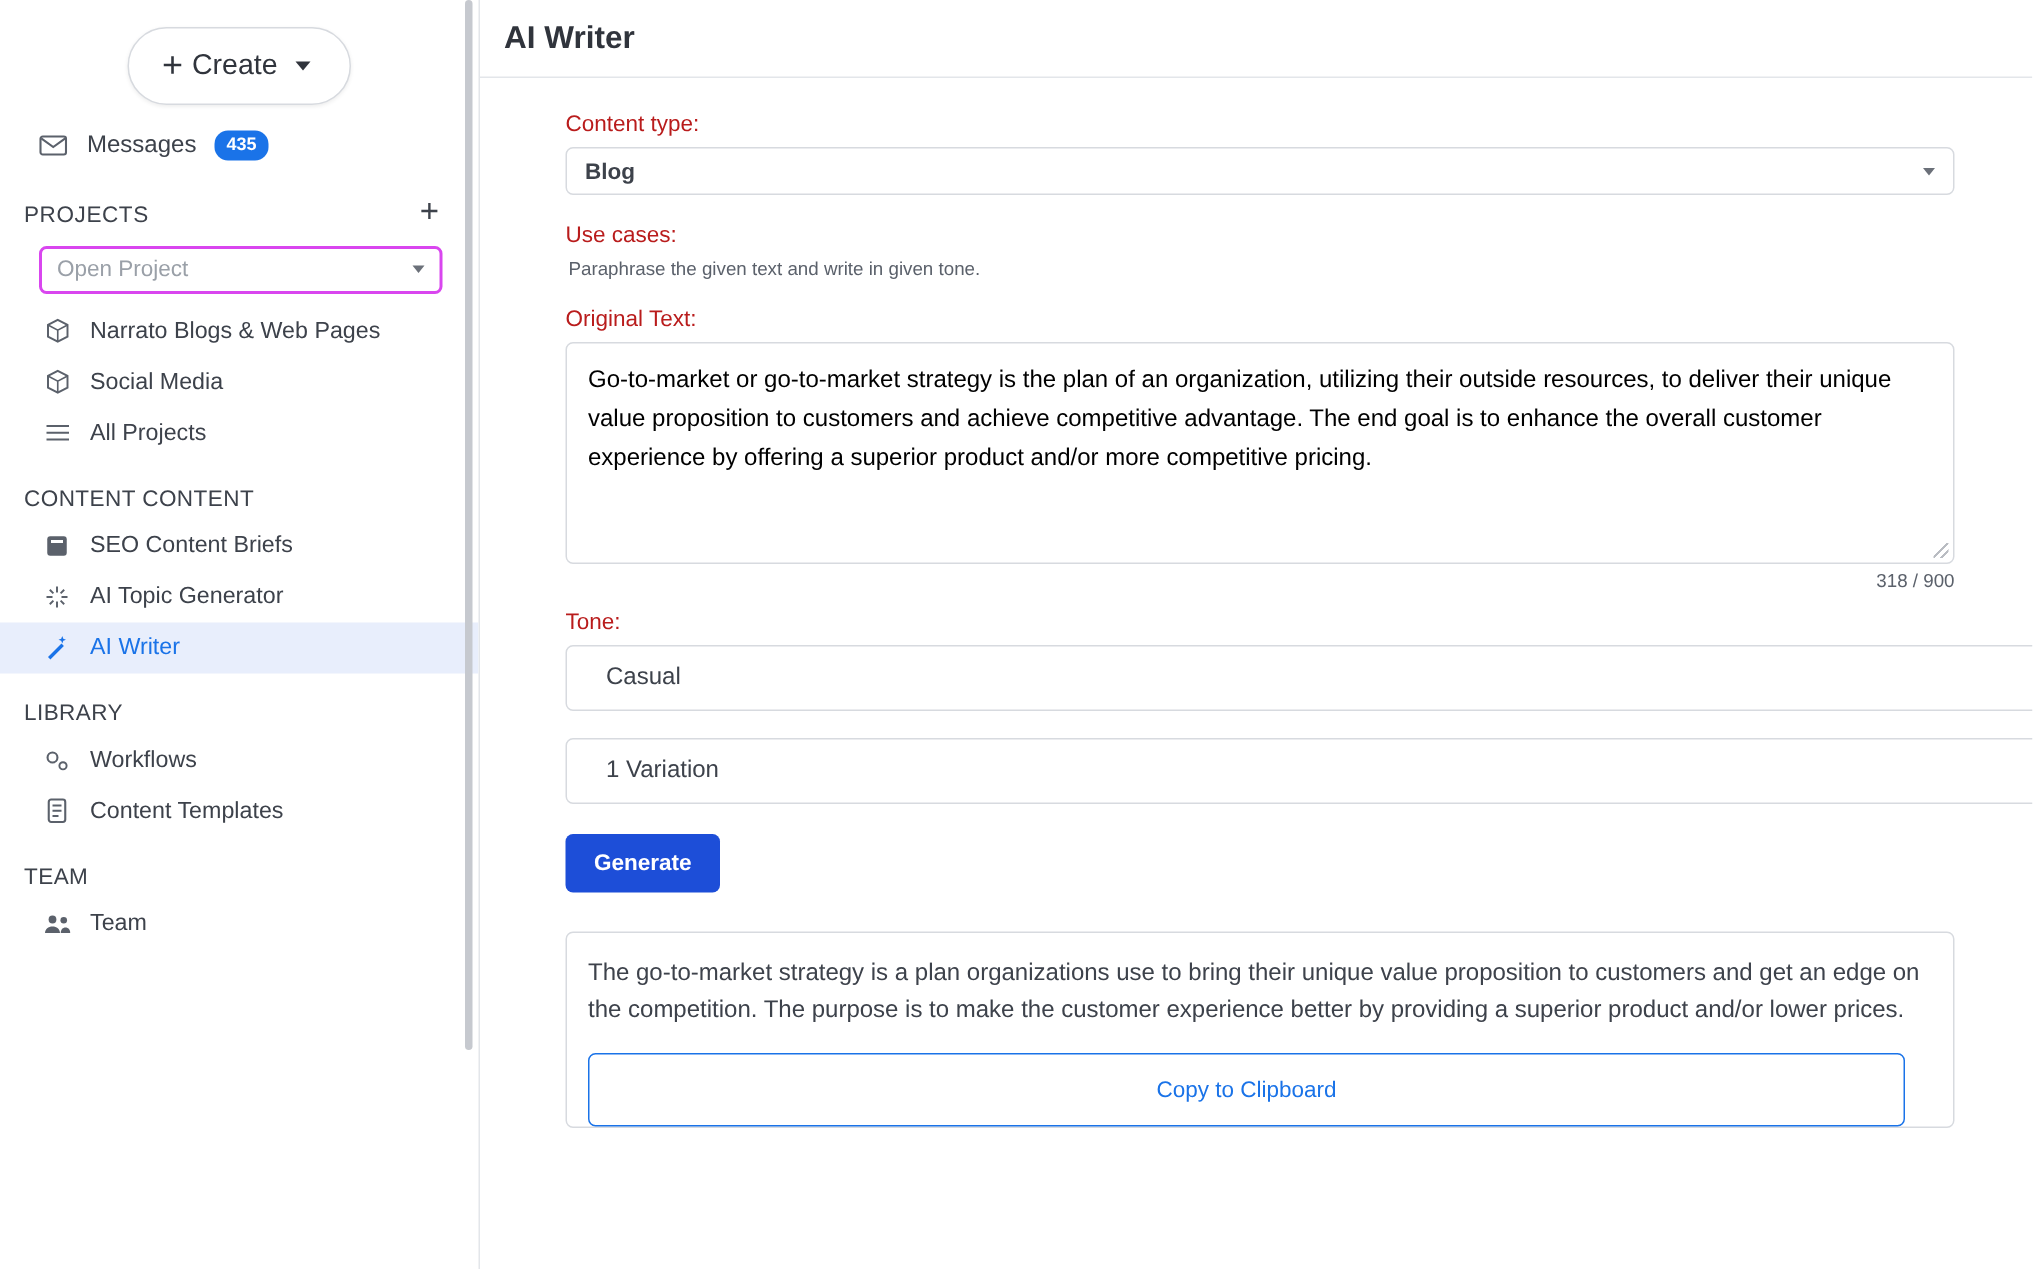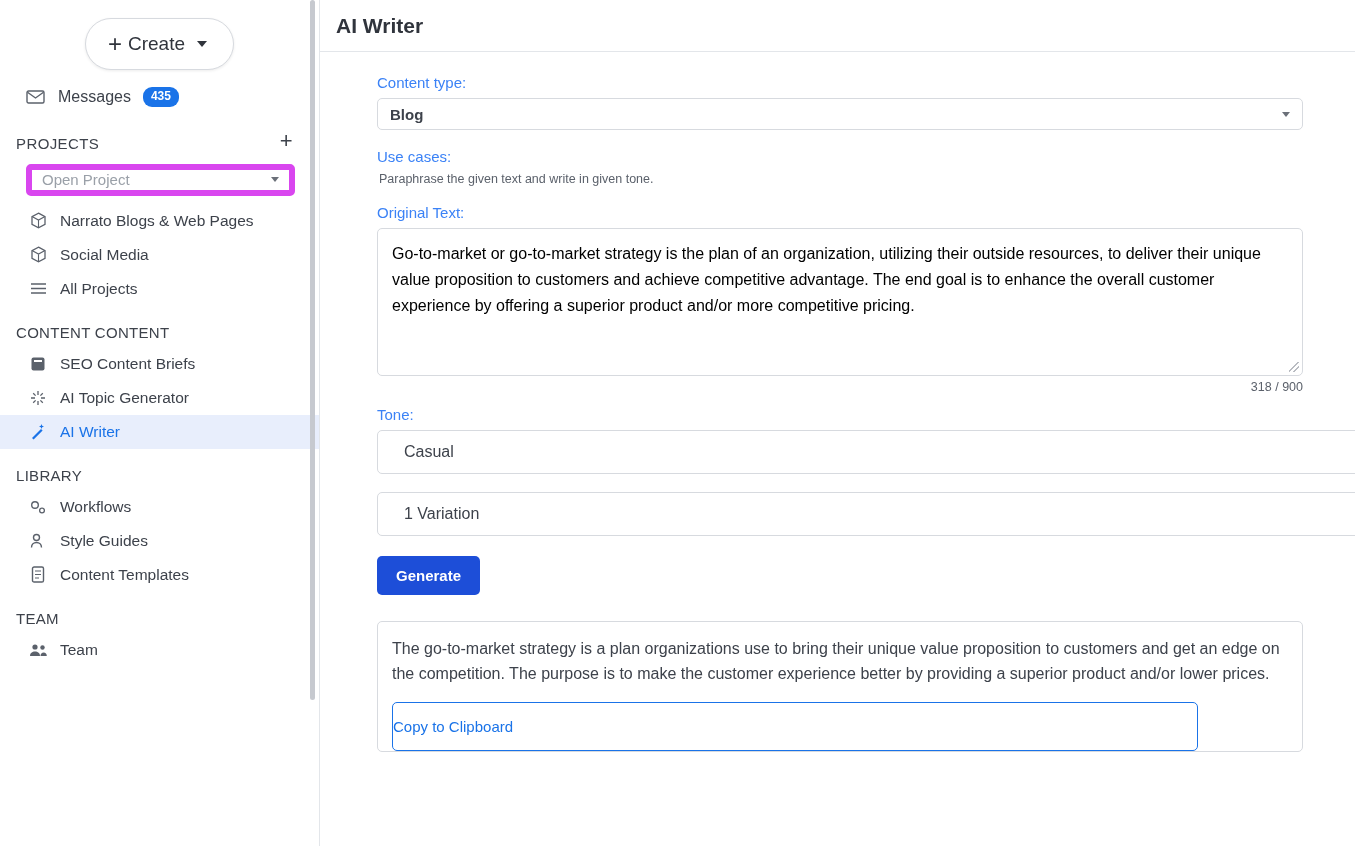--- a/index.html
+++ b/index.html
@@ -81,21 +81,21 @@
     font-size: 15px;
     letter-spacing: .4px;
     color: #3d424b;
     font-weight: 400;
   }
   .section-head .plus { font-size: 22px; color: #3d424b; cursor: pointer; line-height: 1; }
 
   .select-box {
     margin: 4px 24px 8px 26px;
     height: 32px;
-    border: 6px solid #d946ef;
+    border: 2px solid #d946ef;
     border-radius: 5px;
     display: flex; align-items: center; justify-content: space-between;
     padding: 0 10px;
     font-size: 15px;
     color: #9aa0a8;
     background: #fff;
     cursor: pointer;
   }
   .tiny-caret {
     width: 0; height: 0;
@@ -133,21 +133,21 @@
   }
   .main-header {
     height: 52px;
     border-bottom: 1px solid #e3e6ea;
     display: flex; align-items: center;
     padding-left: 16px;
   }
   .main-title { font-size: 21px; font-weight: 700; color: #30343c; }
   .main-body { padding: 22px 55px 0 57px; }
 
-  .field-label { font-size: 15px; color: #3b82f6; margin-bottom: 7px; }
+  .field-label { font-size: 15px; color: #b91c1c; margin-bottom: 7px; }
   .input-select {
     width: 926px;
     height: 32px;
     border: 1px solid #d7dadf;
     border-radius: 5px;
     display: flex; align-items: center; justify-content: space-between;
     padding: 0 12px;
     font-size: 15px;
     color: #3d424b;
     background: #fff;
@@ -220,27 +220,28 @@
     width: 926px;
     border: 1px solid #d7dadf;
     border-radius: 5px;
     padding: 14px 14px 0 14px;
     font-size: 16px;
     line-height: 25px;
     color: #3d424b;
   }
   .copy-btn {
     margin-top: 16px;
-    width: 806px;
+    width: 878px;
     border: 1px solid #1a73e8;
     border-radius: 5px;
     background: #fff;
     color: #1a73e8;
     font-size: 15px;
     padding: 11px 0;
+    text-align: center;
     cursor: pointer;
   }
 </style>
 </head>
 <body>
 
 <div class="app">
 
   <div class="sidebar">
 
@@ -343,29 +344,20 @@
     <div class="side-item">
       <span class="ico">
         <svg width="18" height="16" viewBox="0 0 18 16">
             <circle cx="6" cy="6" r="3.3" fill="none" stroke="#5b616b" stroke-width="1.4"></circle>
             <circle cx="13" cy="11.5" r="2.4" fill="none" stroke="#5b616b" stroke-width="1.3"></circle>
           </svg>
       </span>
       <span>Workflows</span>
     </div>
 
-    <div class="side-item">
-      <span class="ico">
-        <svg width="17" height="16" viewBox="0 0 17 16">
-            <circle cx="6.5" cy="4.5" r="3" fill="none" stroke="#5b616b" stroke-width="1.4"></circle>
-            <path d="M1.5 14.5c0-3 2.3-5 5-5s5 2 5 5" fill="none" stroke="#5b616b" stroke-width="1.4"></path>
-          </svg>
-      </span>
-      <span>Style Guides</span>
-    </div>
 
     <div class="side-item">
       <span class="ico">
         <svg width="14" height="17" viewBox="0 0 14 17">
             <rect x="1.5" y="1" width="11" height="15" rx="1.6" fill="none" stroke="#5b616b" stroke-width="1.4"></rect>
             <g stroke="#5b616b" stroke-width="1.2">
               <path d="M4 5h6M4 8.5h6M4 12h4"></path>
             </g>
           </svg>
       </span>

